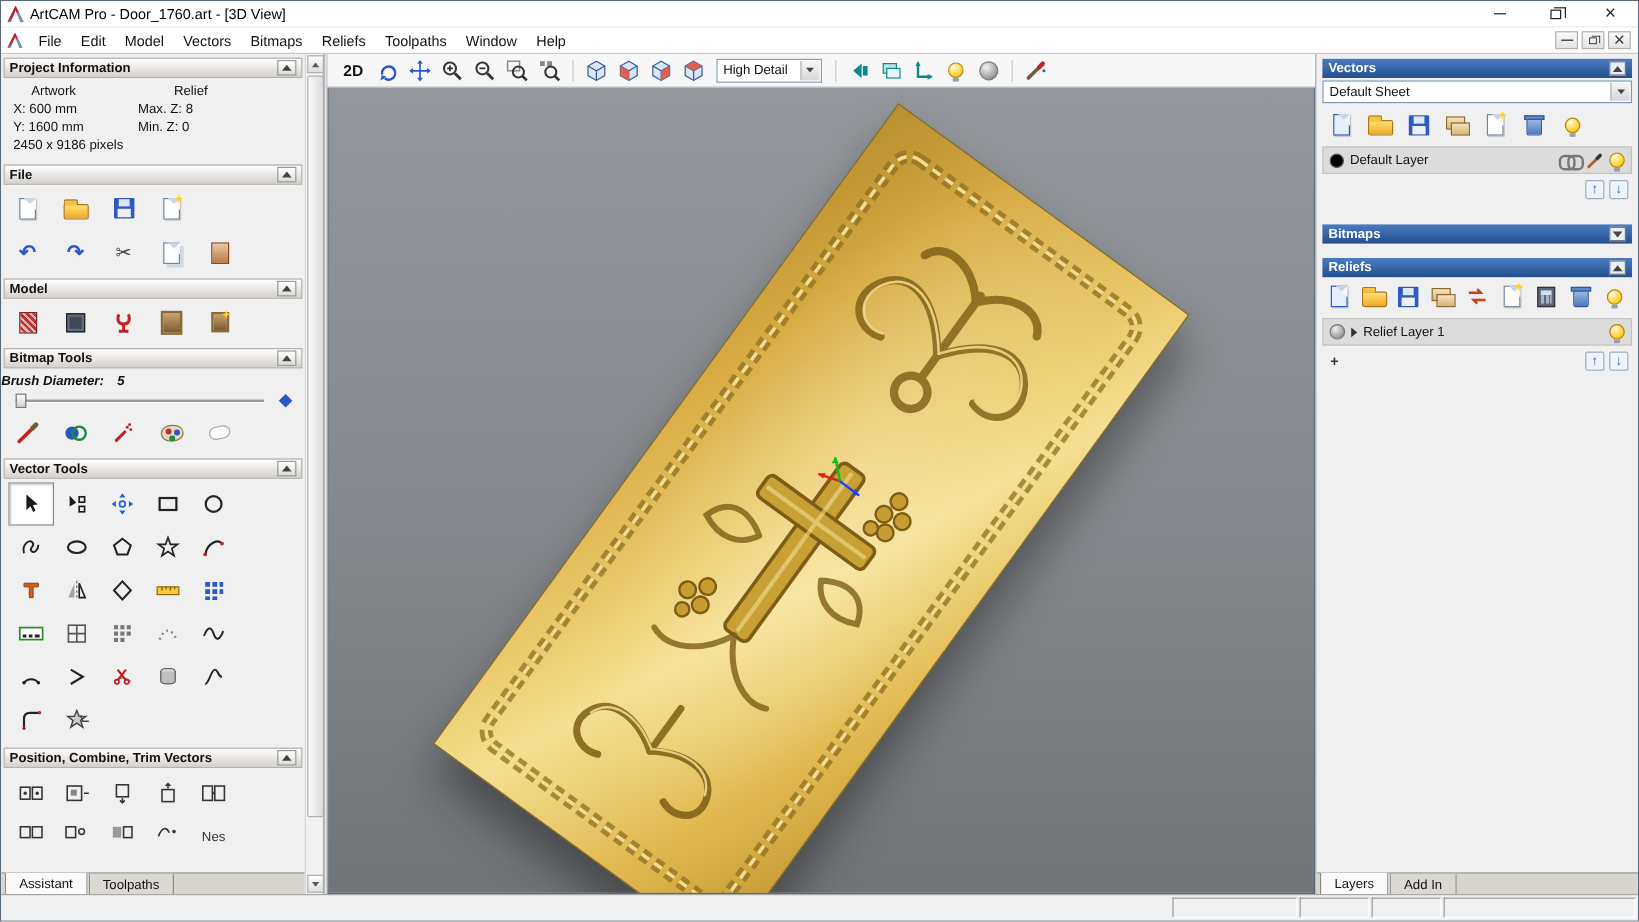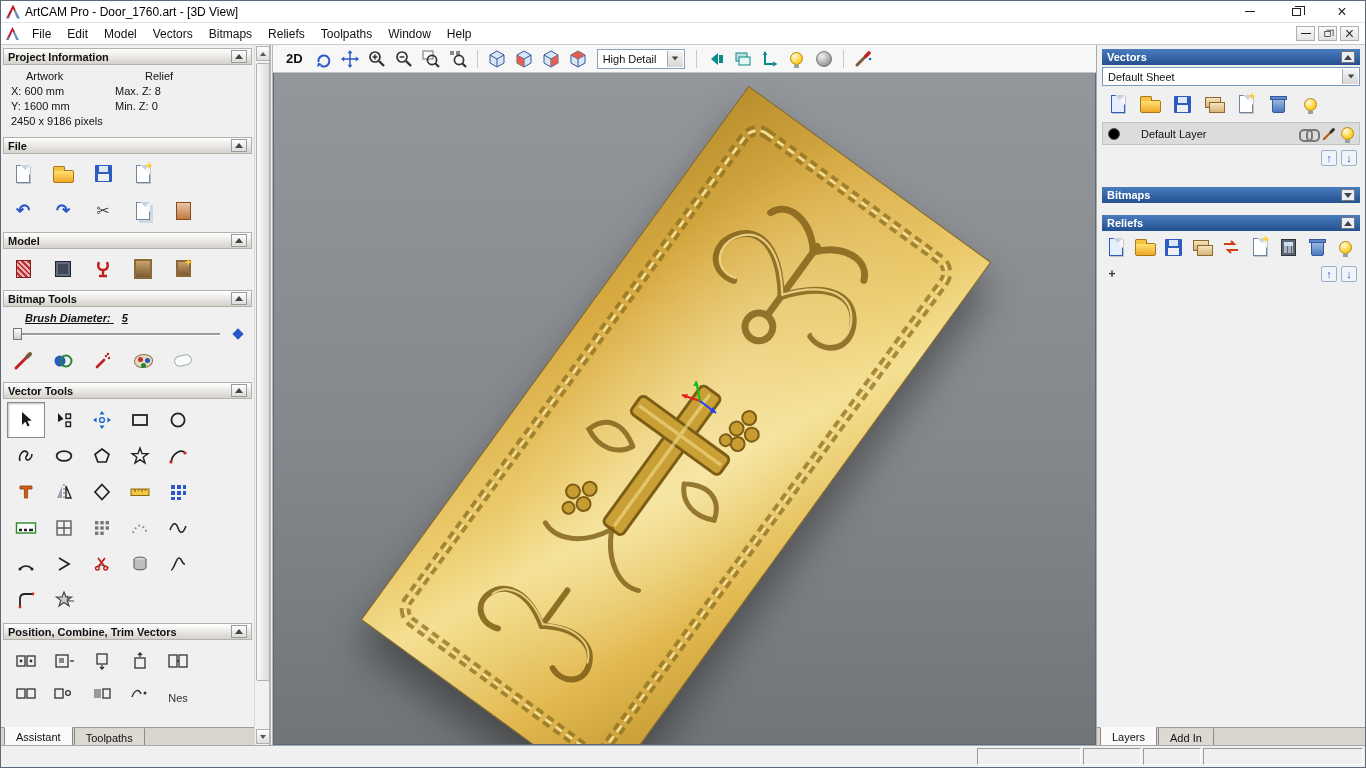--- a/index.html
+++ b/index.html
@@ -32,21 +32,21 @@
 .tri-down{width:0;height:0;border-left:4px solid transparent;border-right:4px solid transparent;border-top:5px solid #444;}
 .pi{padding:3px 10px 5px 10px;line-height:15px;}
 .pi .row{display:flex;}
 .pi .c1{width:104px;}
 .pi b{font-weight:normal;margin-left:15px;}
 .irow{display:flex;align-items:center;padding:2px 4px;gap:4px;}
 .ibtn{width:36px;height:33px;display:flex;align-items:center;justify-content:center;}
 .vgrid{display:grid;grid-template-columns:repeat(5,38px);padding:2px 6px;}
 .vcell{width:38px;height:36px;display:flex;align-items:center;justify-content:center;}
 .vcell.pressed{background:#fff;border:1px solid #8a8a8a;box-shadow:inset 1px 1px 2px rgba(0,0,0,.25);}
-.brush-label{padding:4px 10px 0 24px;font-style:italic;font-weight:bold;text-decoration:underline;}
+.brush-label{padding:4px 10px 0 0;font-style:italic;font-weight:bold;}
 .slider{position:relative;height:16px;margin:2px 12px 0 12px;}
 .slider .track{position:absolute;left:0;right:22px;top:7px;height:2px;background:#9a9a9a;box-shadow:0 1px 0 #fff;}
 .slider .handle{position:absolute;left:0;top:2px;width:9px;height:12px;background:linear-gradient(#fdfdfd,#cfcfcf);border:1px solid #777;}
 .slider .dot{position:absolute;right:0;top:4px;width:8px;height:8px;background:#2a58c8;transform:rotate(45deg);}
 .nes-label{font-size:11px;color:#333;align-self:flex-start;padding-top:2px;}
 
 
 .lp-scroll{position:absolute;left:253px;top:44px;width:17px;bottom:22px;background:#f2f1ef;border-left:1px solid #d8d8d8;border-right:2px solid #b8b8b8;}
 .sb-btn{position:absolute;left:1px;width:14px;height:15px;background:linear-gradient(#fdfdfd,#dedede);border:1px solid #b0b0b0;display:flex;align-items:center;justify-content:center;}
 .sb-up{top:1px;}
@@ -76,21 +76,21 @@
 .door svg{position:absolute;inset:0;width:100%;height:100%;}
 .axis{position:absolute;left:398px;top:300px;width:56px;height:56px;}
 
 
 .right-panel{position:absolute;right:0;top:44px;width:269px;bottom:22px;background:#f0f0f0;border-left:1px solid #aaa;overflow:hidden;}
 .blue-hdr{height:16px;margin:4px 5px 0 5px;background:linear-gradient(#4a7cc0,#23508e);color:#fff;font-weight:bold;font-size:11px;display:flex;align-items:center;padding:0 5px;}
 .blue-hdr .btn-collapse{width:14px;height:12px;background:#e8eef5;border-color:#777;}
 .combo{margin:2px 5px;height:19px;background:#fff;border:1px solid #7a9ac0;display:flex;align-items:center;padding-left:5px;font-size:11px;position:relative;}
 .ptool-row{display:flex;align-items:center;gap:6px;padding:4px 8px;}
 .layer-row{margin:2px 5px;height:23px;background:#dcdcdc;border:1px solid #c2c2c2;display:flex;align-items:center;padding:0 5px;gap:5px;}
-.layer-name{flex:1;font-size:11px;margin-left:16px;}
+.layer-name{flex:1;font-size:11px;}
 .layer-right{display:flex;align-items:center;gap:4px;}
 .updown{display:flex;justify-content:flex-end;gap:4px;padding:3px 8px;}
 .ud-btn{width:16px;height:16px;border:1px solid #9ab0c8;background:#eef4fa;color:#2a58c8;font-weight:bold;font-size:11px;display:flex;align-items:center;justify-content:center;border-radius:2px;}
 .ud-up::before{content:"↑";}
 .ud-down::before{content:"↓";}
 .swatch{width:12px;height:12px;border-radius:50%;border:1px solid #555;}
 .expander{width:0;height:0;border-top:4px solid transparent;border-bottom:4px solid transparent;border-left:5px solid #333;}
 .plus-btn{width:14px;height:14px;margin:0 0 0 8px;display:flex;align-items:center;justify-content:center;color:#333;font-weight:bold;font-size:12px;}
 .spacer14{height:14px;}
 .spacer8{height:8px;}
@@ -856,20 +856,28 @@
       <span class="ibtn" style="width:24px;height:24px;">
           <span class="i-calc"></span>
         </span>
       <span class="ibtn" style="width:24px;height:24px;">
           <span class="i-trash"></span>
         </span>
       <span class="ibtn" style="width:24px;height:24px;">
           <span class="i-bulb"></span>
         </span>
     </div>
+    <div class="layer-row">
+      <span class="i-sphere small"></span>
+      <span class="expander"></span>
+      <span class="layer-name">Relief Layer 1</span>
+      <span class="layer-right">
+        <span class="i-bulb"></span>
+      </span>
+    </div>
     <div style="display:flex;align-items:center;">
       <span class="plus-btn">+</span>
       <div class="updown" style="flex:1;">
         <span class="ud-btn ud-up"></span>
         <span class="ud-btn ud-down"></span>
       </div>
     </div>
 
     <div class="tabbar">
       <span class="tab active">Layers</span>

